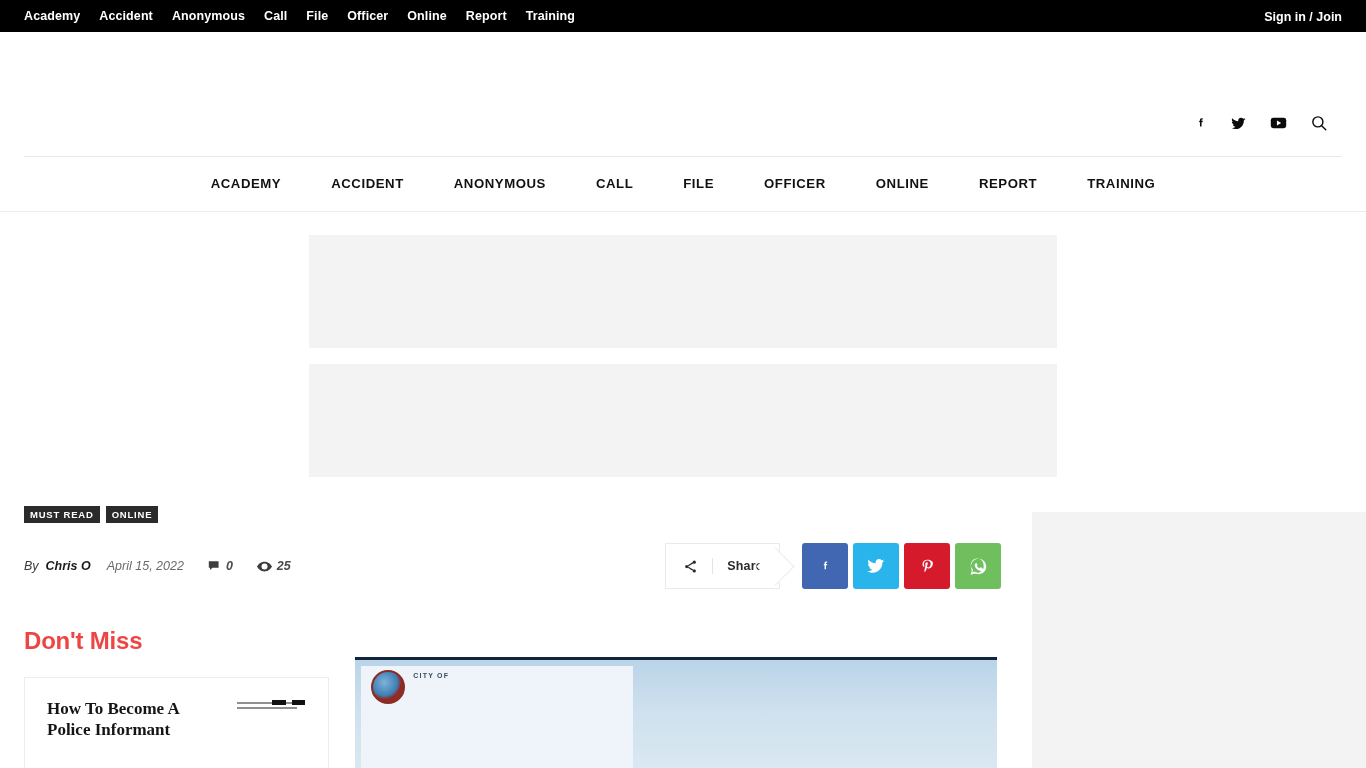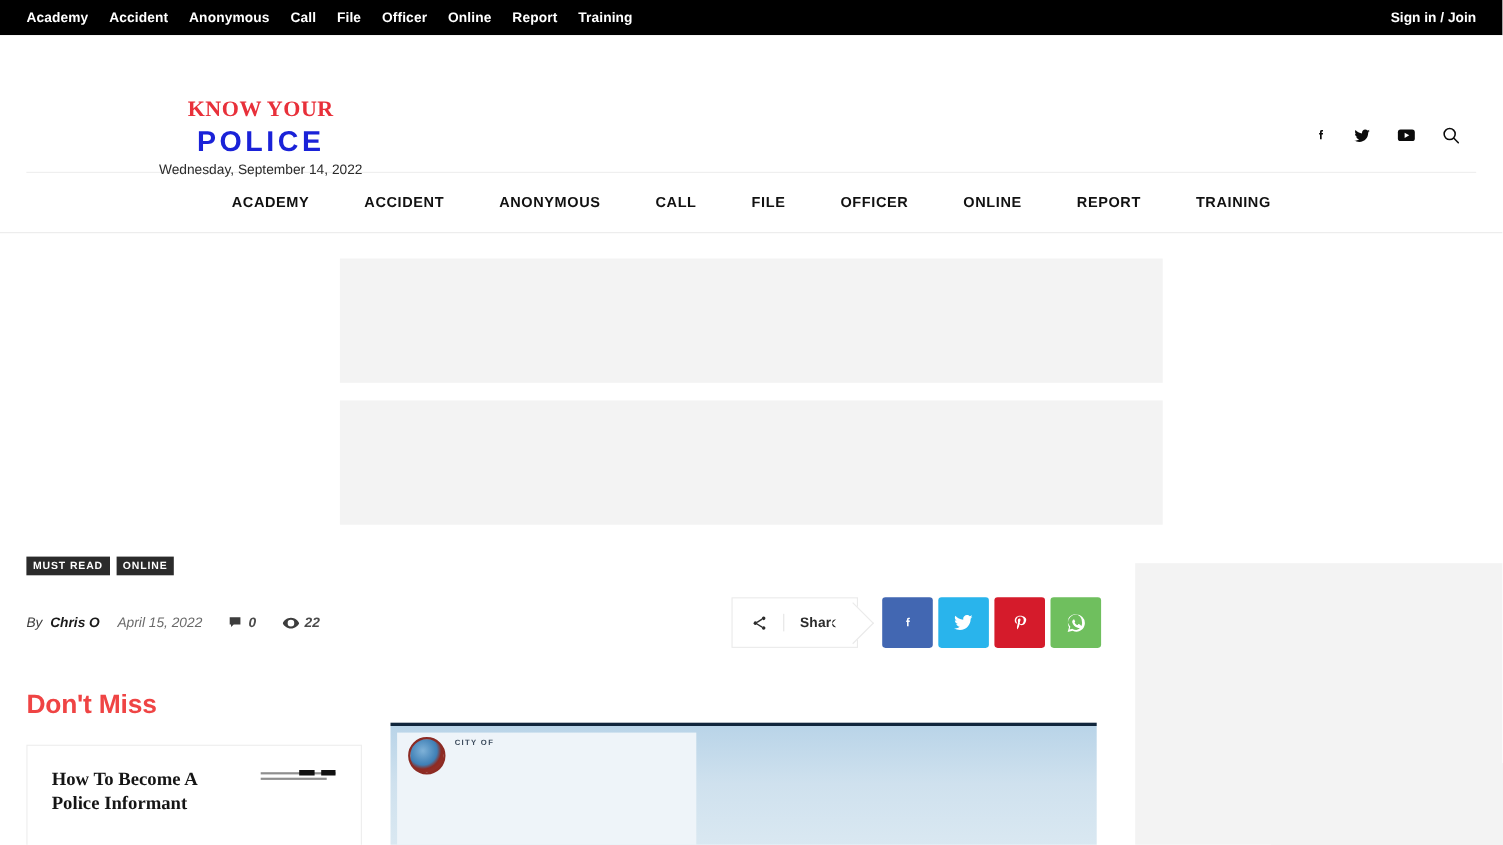--- a/index.html
+++ b/index.html
@@ -340,25 +340,20 @@
     <a href="#">Online</a>
     <a href="#">Report</a>
     <a href="#">Training</a>
   </nav>
   <div class="topbar-right">
     <a href="#">Sign in / Join</a>
   </div>
 </div>
 
 <header class="masthead">
-  <div class="logo-block">
-    <div class="logo-line1">KNOW YOUR</div>
-    <div class="logo-line2">POLICE</div>
-    <div class="logo-date">Wednesday, September 14, 2022</div>
-  </div>
 
   <div class="masthead-right">
     <span class="sico">
       <svg width="14" height="14" viewBox="0 0 24 24" fill="#0b0b0b">
           <path d="M15.1 8.3h-2.2V6.9c0-.6.4-.8.7-.8h1.4V3.8h-2c-2.2 0-2.7 1.6-2.7 2.7v1.8H8.9v2.5h1.4V18h2.6v-7.2h1.9l.3-2.5z"></path>
         </svg>
     </span>
     <span class="sico">
       <svg width="17" height="15" viewBox="0 0 24 24" fill="#0b0b0b">
           <path d="M23 4.9c-.8.4-1.7.6-2.6.8 1-.6 1.7-1.5 2-2.5-.9.5-1.9.9-2.9 1.1-.8-.9-2-1.5-3.4-1.5-2.6 0-4.6 2.1-4.6 4.6 0 .4 0 .7.1 1-3.9-.2-7.3-2-9.6-4.8-.4.7-.6 1.5-.6 2.3 0 1.6.8 3 2.1 3.8-.8 0-1.5-.2-2.1-.6v.1c0 2.2 1.6 4.1 3.7 4.5-.4.1-.8.2-1.2.2-.3 0-.6 0-.9-.1.6 1.8 2.3 3.1 4.3 3.2-1.6 1.2-3.6 2-5.7 2-.4 0-.7 0-1.1-.1 2 1.3 4.4 2 7 2 8.4 0 13-7 13-13v-.6c.9-.6 1.7-1.4 2.3-2.3z"></path>
@@ -420,21 +415,21 @@
           <path d="M1 1h12v8H5.5L2.5 12V9H1z" fill="#3d3d3d"></path>
         </svg>
         <span>0</span>
       </div>
 
       <div class="stat">
         <svg width="15" height="11" viewBox="0 0 20 13">
           <path d="M10 0C5 0 1.5 3.5 0 6.5 1.5 9.5 5 13 10 13s8.5-3.5 10-6.5C18.5 3.5 15 0 10 0zm0 10.5a4 4 0 110-8 4 4 0 010 8z" fill="#3d3d3d"></path>
           <circle cx="10" cy="6.5" r="2.1" fill="#ffffff"></circle>
         </svg>
-        <span>22</span>
+        <span>25</span>
       </div>
 
       <div class="share-wrap">
         <div class="share-tag">
           <svg width="15" height="15" viewBox="0 0 24 24" fill="none" stroke="#2b2b2b" stroke-width="2">
             <circle cx="18" cy="5" r="2.6" fill="#2b2b2b" stroke="none"></circle>
             <circle cx="6" cy="12" r="2.6" fill="#2b2b2b" stroke="none"></circle>
             <circle cx="18" cy="19" r="2.6" fill="#2b2b2b" stroke="none"></circle>
             <line x1="8.3" y1="10.8" x2="15.7" y2="6.2"></line>
             <line x1="8.3" y1="13.2" x2="15.7" y2="17.8"></line>

